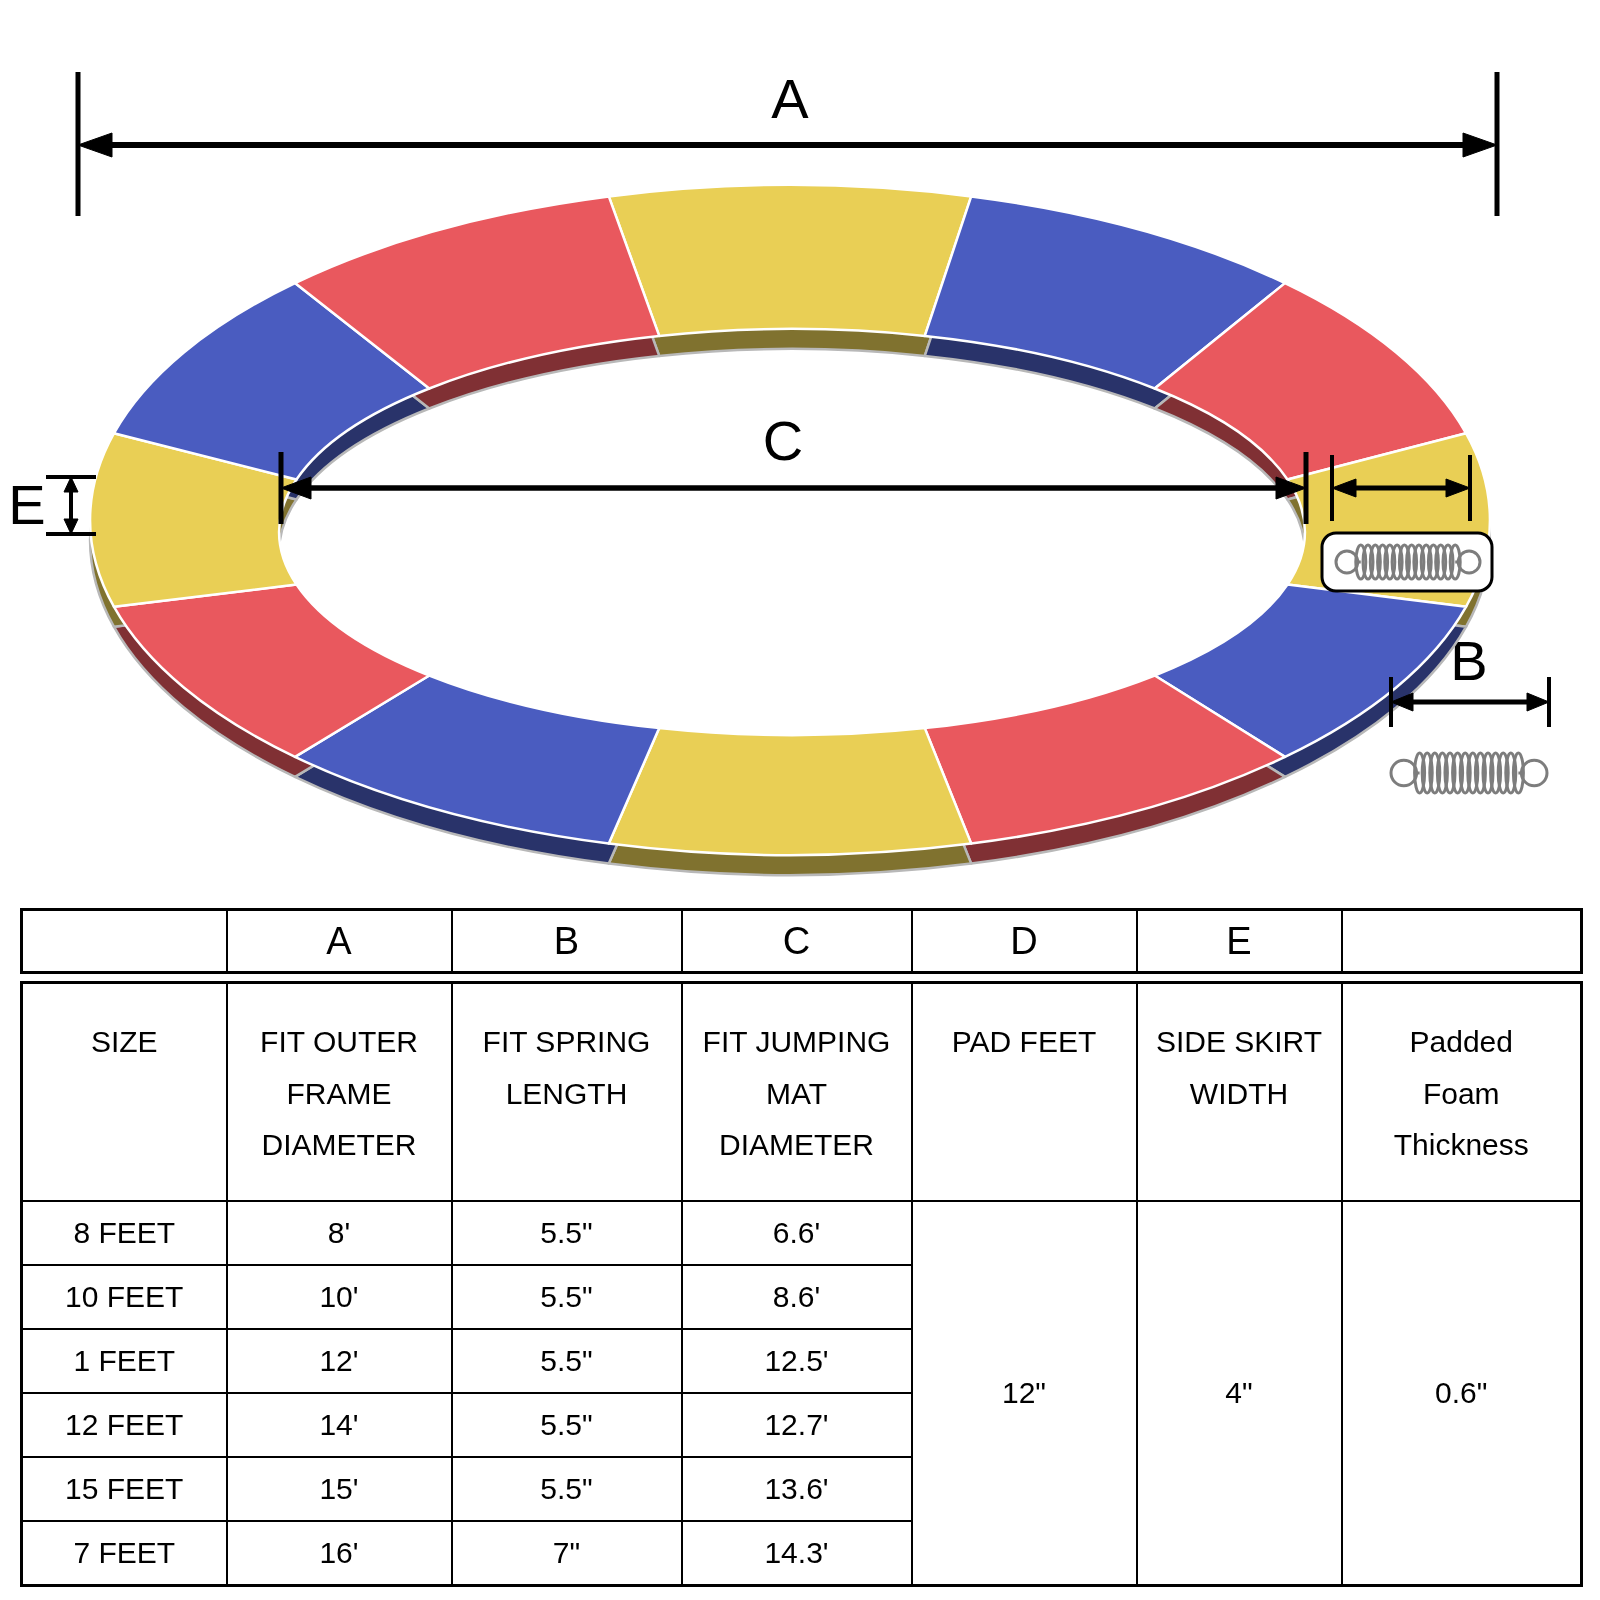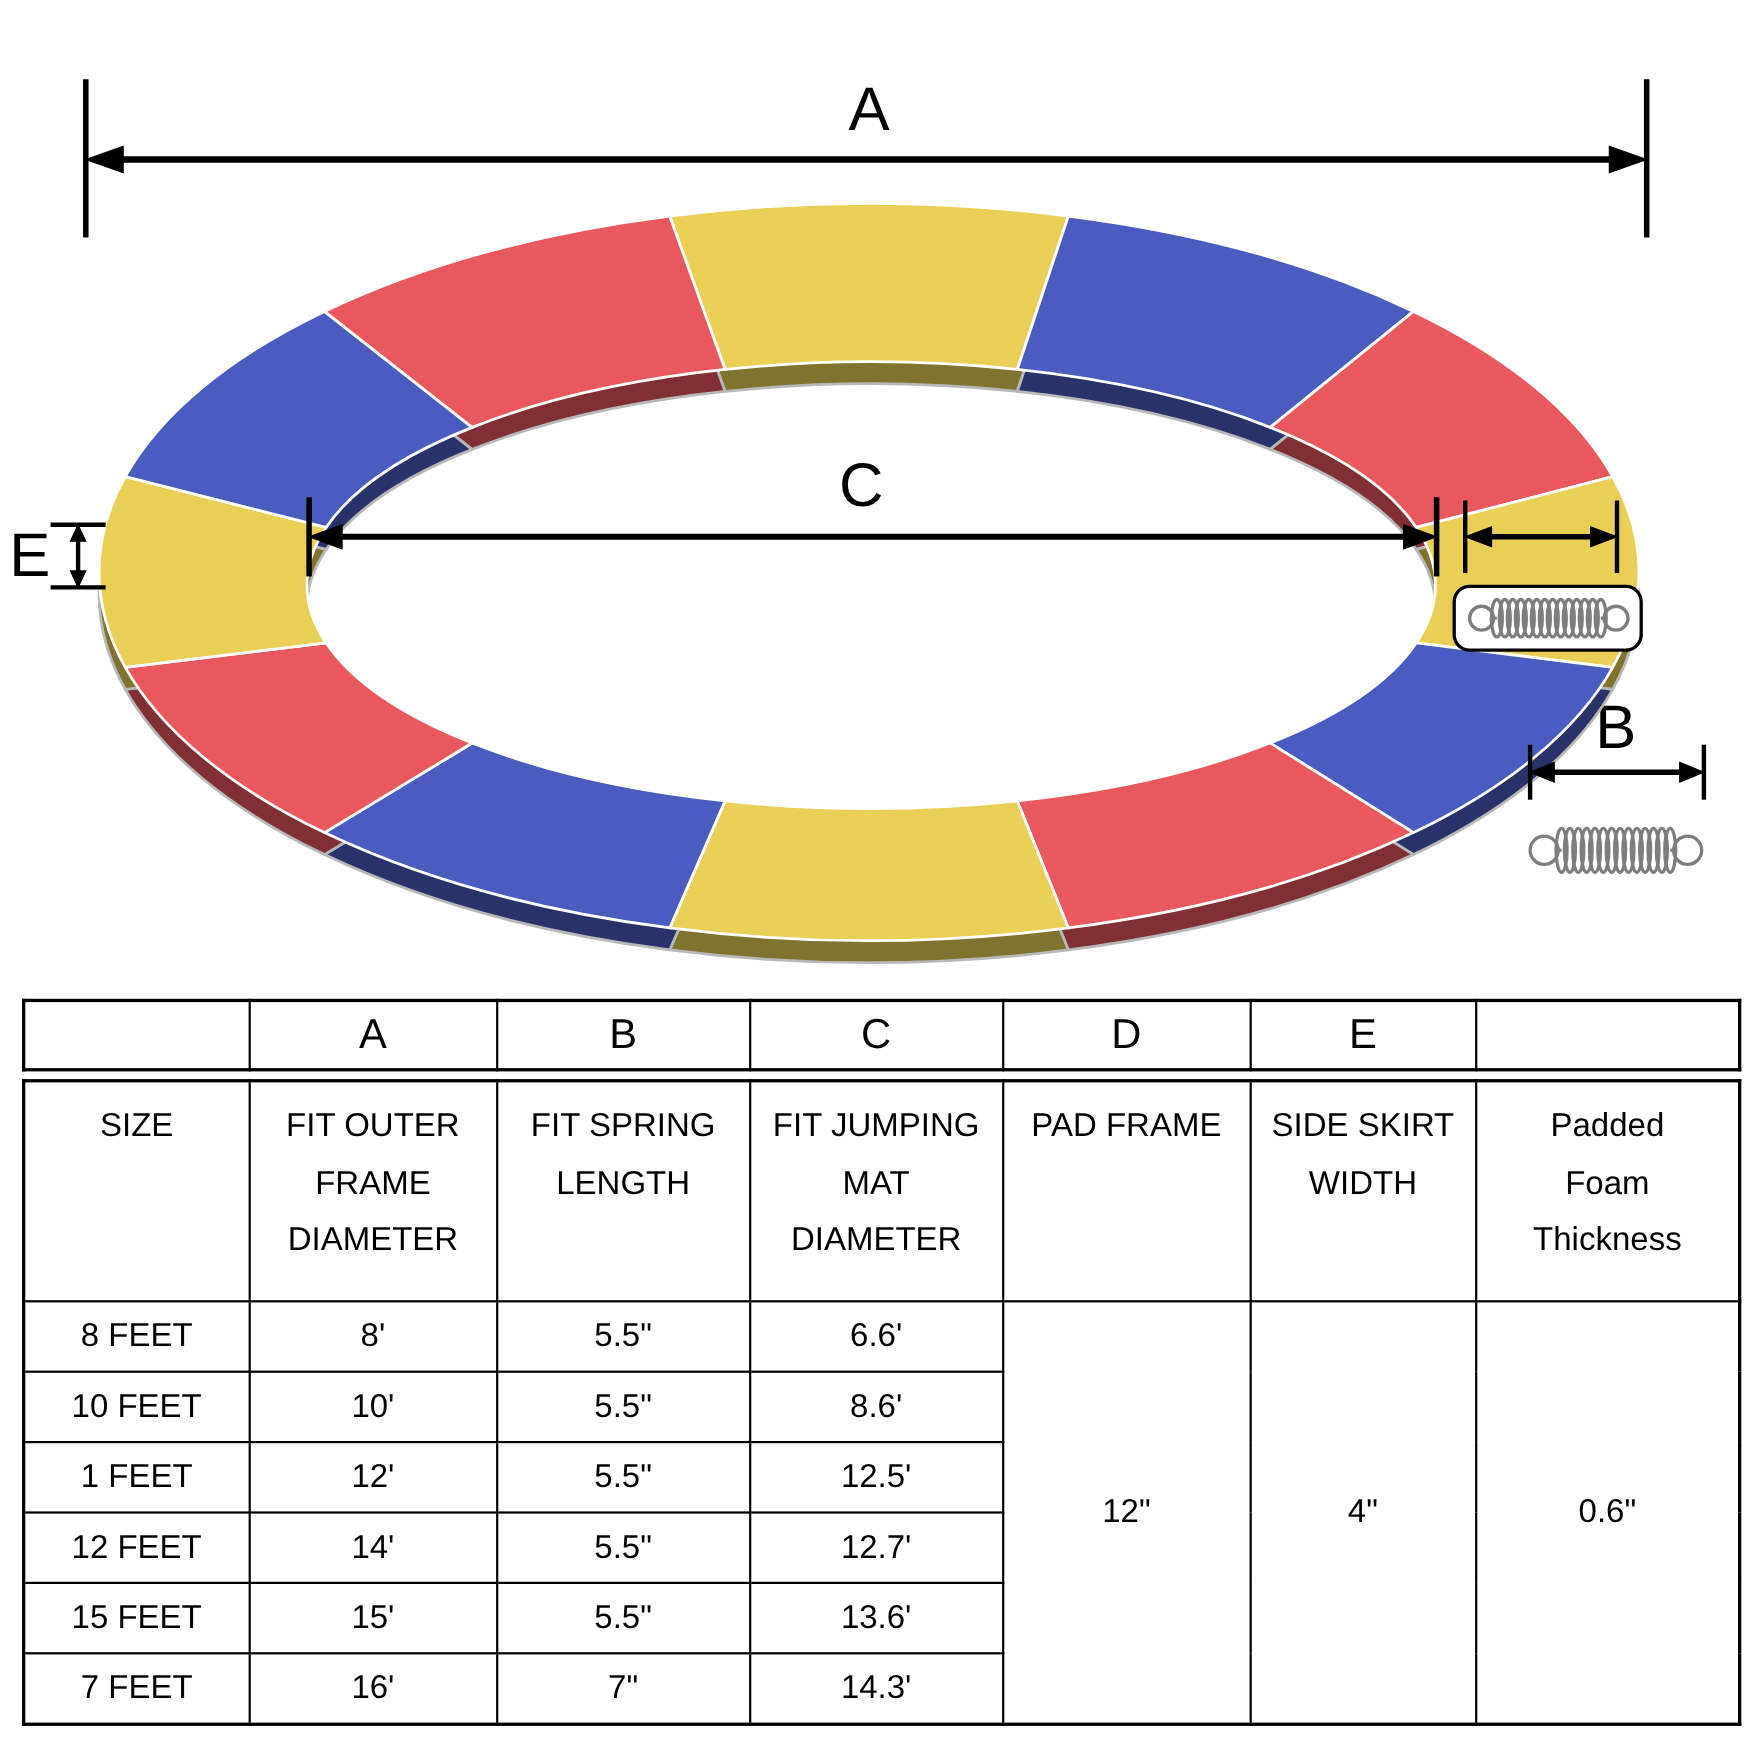--- a/index.html
+++ b/index.html
@@ -5,21 +5,21 @@
   html,body{margin:0;padding:0;background:#ffffff;}
   body{width:1600px;height:1600px;font-family:"Liberation Sans",sans-serif;color:#000;}
   svg{display:block;}
   svg text{font-family:"Liberation Sans",sans-serif;fill:#000;}
   .dim-label{font-size:56px;}
   .tables{padding:8px 20px 0 20px;}
   table{border-collapse:collapse;table-layout:fixed;width:1560px;border:3px solid #000;}
   td{border:2px solid #000;text-align:center;font-size:30px;color:#000;padding:0 4px;overflow:hidden;}
   .letter-table{margin-bottom:7px;}
   .letter-table td{height:60px;font-size:38px;}
-  .main-table .header-row td{height:184px;vertical-align:top;padding-top:14px;line-height:1.72;white-space:pre-line;}
+  .main-table .header-row td{height:184px;vertical-align:top;padding-top:32px;line-height:1.72;white-space:pre-line;}
   .main-table .data-row td{height:62px;margin-top:28px;}
 </style>
 </head>
 <body>
 
 <svg id="diagram-svg" width="1600" height="900" viewBox="0 0 1600 900">
   <text class="dim-label" x="790" y="118" text-anchor="middle">A</text>
   <text class="dim-label" x="783" y="460" text-anchor="middle">C</text>
   <text class="dim-label" x="1402" y="462" text-anchor="middle">D</text>
   <text class="dim-label" x="27" y="524" text-anchor="middle">E</text>
@@ -168,21 +168,21 @@
         <tr class="header-row">
       <td>SIZE</td>
       <td>FIT OUTER
 FRAME
 DIAMETER</td>
       <td>FIT SPRING
 LENGTH</td>
       <td>FIT JUMPING
 MAT
 DIAMETER</td>
-      <td>PAD FRAME</td>
+      <td>PAD FEET</td>
       <td>SIDE SKIRT
 WIDTH</td>
       <td>Padded
 Foam
 Thickness</td>
     </tr>
     <tr class="data-row">
       <td>8 FEET</td>
       <td>8'</td>
       <td>5.5"</td>

